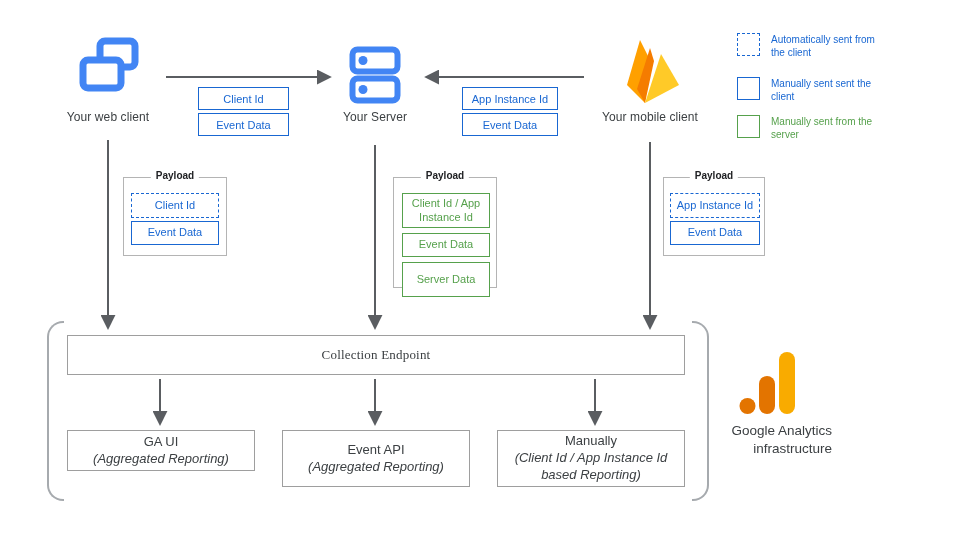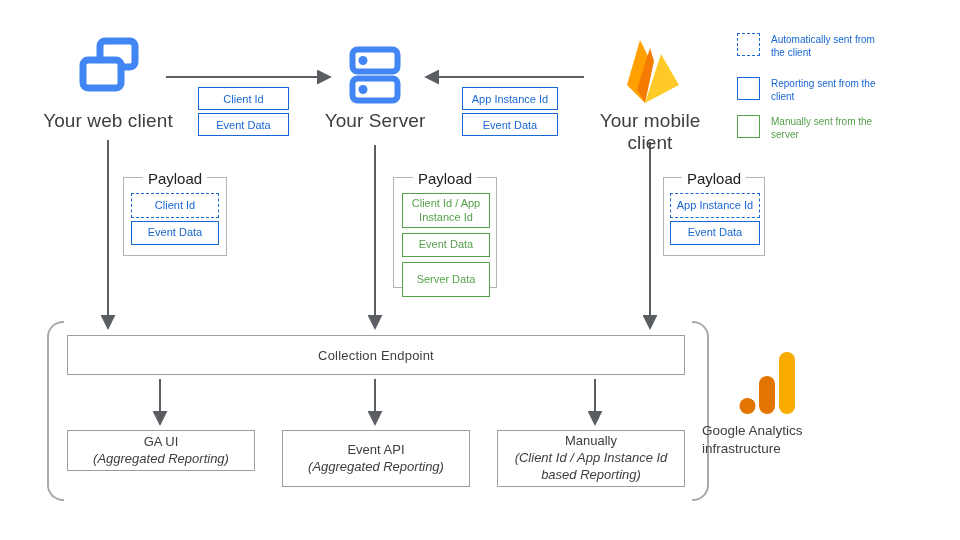--- a/index.html
+++ b/index.html
@@ -1,30 +1,30 @@
 <!DOCTYPE html>
 <html style="--blue: #1967d2; --icon-blue: #4285f4; --green: #56a14c; --arrow-gray: #5a5d61; --box-border-gray: #9e9e9e; --bracket-gray: #a6aaae; --text-dark: #3c4043; --firebase-amber: #FFA000; --firebase-orange: #F57C00; --firebase-yellow: #FFCA28; --ga-orange: #E37400; --ga-amber: #F9AB00;"><head>
 <meta charset="utf-8">
 <style>
   * { margin:0; padding:0; box-sizing:border-box; }
   html,body { background:#fff; }
   body { font-family:"Liberation Sans", sans-serif; }
   .canvas { position:relative; width:960px; height:540px; background:#fff; overflow:hidden; }
   .abs { position:absolute; }
 
-  .node-label { position:absolute; text-align:center; font-size:19px; font-weight:500;
+  .node-label { position:absolute; text-align:center; font-size:12px; font-weight:500;
                 color:var(--text-dark,#3c4043); letter-spacing:.1px; }
 
   .flow-box { position:absolute; width:91px; height:23px; background:#fff;
               border:1.5px solid var(--blue,#1967d2); color:var(--blue,#1967d2);
               font-size:11px; font-weight:500; display:flex; align-items:center; justify-content:center; }
 
   .payload { position:absolute; border:1px solid #b4b4b4; background:#fff; }
   .payload-title { position:absolute; top:-8px; left:50%; transform:translateX(-50%);
-                   background:#fff; padding:0 5px; font-size:15px; font-weight:400;
+                   background:#fff; padding:0 5px; font-size:10px; font-weight:700;
                    color:#202124; white-space:nowrap; }
   .pitem { position:absolute; display:flex; align-items:center; justify-content:center;
            text-align:center; font-size:11px; font-weight:500; line-height:1.25; background:#fff; }
   .pitem.dashed-blue { border:1.5px dashed var(--blue,#1967d2); color:var(--blue,#1967d2); }
   .pitem.solid-blue  { border:1.5px solid  var(--blue,#1967d2); color:var(--blue,#1967d2); }
   .pitem.solid-green { border:1.5px solid  var(--green,#56a14c); color:var(--green,#56a14c);text-align:center; }
 
   .legend-swatch { position:absolute; width:23px; height:23px; background:#fff; }
   .legend-swatch.dashed-blue { border:1.5px dashed var(--blue,#1967d2); }
   .legend-swatch.solid-blue  { border:1.5px solid  var(--blue,#1967d2); }
@@ -33,25 +33,25 @@
   .legend-text.blue  { color:var(--blue,#1967d2); }
   .legend-text.green { color:var(--green,#56a14c); }
 
   .bracket { position:absolute; width:17px; height:180px; border:2px solid var(--bracket-gray,#a6aaae); }
   .bracket.left  { border-right:none; border-radius:16px 0 0 16px; }
   .bracket.right { border-left:none;  border-radius:0 16px 16px 0; }
 
   .outline-box { position:absolute; border:1px solid var(--box-border-gray,#9e9e9e); background:#fff;
                  display:flex; flex-direction:column; align-items:center; justify-content:center;
                  text-align:center; color:var(--text-dark,#3c4043); }
-  .endpoint { font-size:13px; letter-spacing:.2px; }
+  .endpoint { font-size:13px; letter-spacing:.2px;font-family:Liberation Serif, serif; }
   .out-title { font-size:13px; line-height:1.3; }
   .out-sub   { font-size:13px; line-height:1.3; font-style:italic; }
 
-  .caption { position:absolute; text-align:left; font-size:13.5px; line-height:1.35;
+  .caption { position:absolute; text-align:right; font-size:13.5px; line-height:1.35;
              color:var(--text-dark,#3c4043); }
 </style>
 </head>
 <body>
 
 <div class="canvas">
 
   <svg class="abs" style="left:0;top:0" width="960" height="540" viewBox="0 0 960 540">
     <defs>
       <marker id="ah" viewBox="0 0 8 8" markerWidth="7.5" markerHeight="7.5" refX="7" refY="4" orient="auto">
@@ -113,21 +113,21 @@
   <div class="payload" style="left:663px;top:177px;width:102px;height:79px">
     <span class="payload-title">Payload</span>
     <div class="pitem dashed-blue" style="left:6px;top:15px;width:90px;height:25px">App Instance Id</div>
     <div class="pitem solid-blue" style="left:6px;top:43px;width:90px;height:24px">Event Data</div>
   </div>
 
   <div>
     <div class="legend-swatch dashed-blue" style="left:737px;top:33px"></div>
     <div class="legend-text blue" style="left:771px;top:33px">Automatically sent from the client</div>
     <div class="legend-swatch solid-blue" style="left:737px;top:77px"></div>
-    <div class="legend-text blue" style="left:771px;top:77px">Reporting sent from the client</div>
+    <div class="legend-text blue" style="left:771px;top:77px">Manually sent sent the client</div>
     <div class="legend-swatch solid-green" style="left:737px;top:115px"></div>
     <div class="legend-text green" style="left:771px;top:115px">Manually sent from the server</div>
   </div>
 
   <div class="bracket left" style="left:47px;top:321px"></div>
   <div class="bracket right" style="left:692px;top:321px"></div>
 
   <div class="outline-box" style="left:67px;top:335px;width:618px;height:40px">
     <div class="endpoint">Collection Endpoint</div>
   </div>

